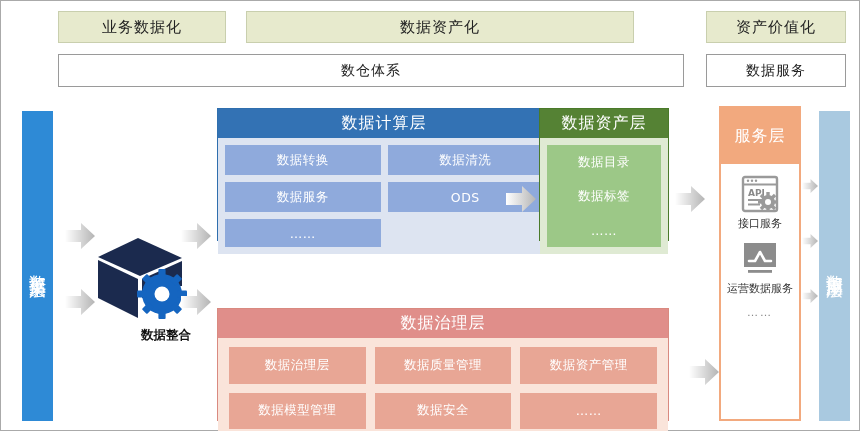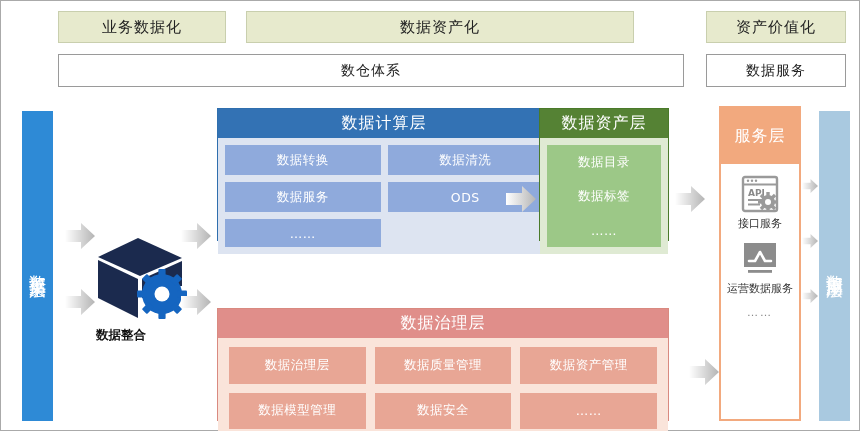--- a/index.html
+++ b/index.html
@@ -70,21 +70,21 @@
             display:flex;flex-direction:column;align-items:center;padding-top:10px;}
   .svc-label{font-size:11px;color:#333;text-align:center;line-height:1.25;margin-top:3px;}
   .svc-dots{font-size:11px;color:#888;letter-spacing:2px;margin-top:10px;}
 
   
   .arrow{position:absolute;}
   .arrow svg{display:block;}
 
   
   .cube-wrap{position:absolute;}
-  .cube-label{font-size:12.5px;font-weight:bold;color:#111;text-align:left;margin-top:2px;}
+  .cube-label{font-size:12.5px;font-weight:bold;color:#111;text-align:right;margin-top:2px;}
 </style>
 </head>
 <body>
 
 <div id="stage">
 
   <div class="abs banner ctr" style="left:57px;top:10px;width:168px;height:32px;">业务数据化</div>
 
   <div class="abs banner ctr" style="left:245px;top:10px;width:388px;height:32px;">数据资产化</div>
 

